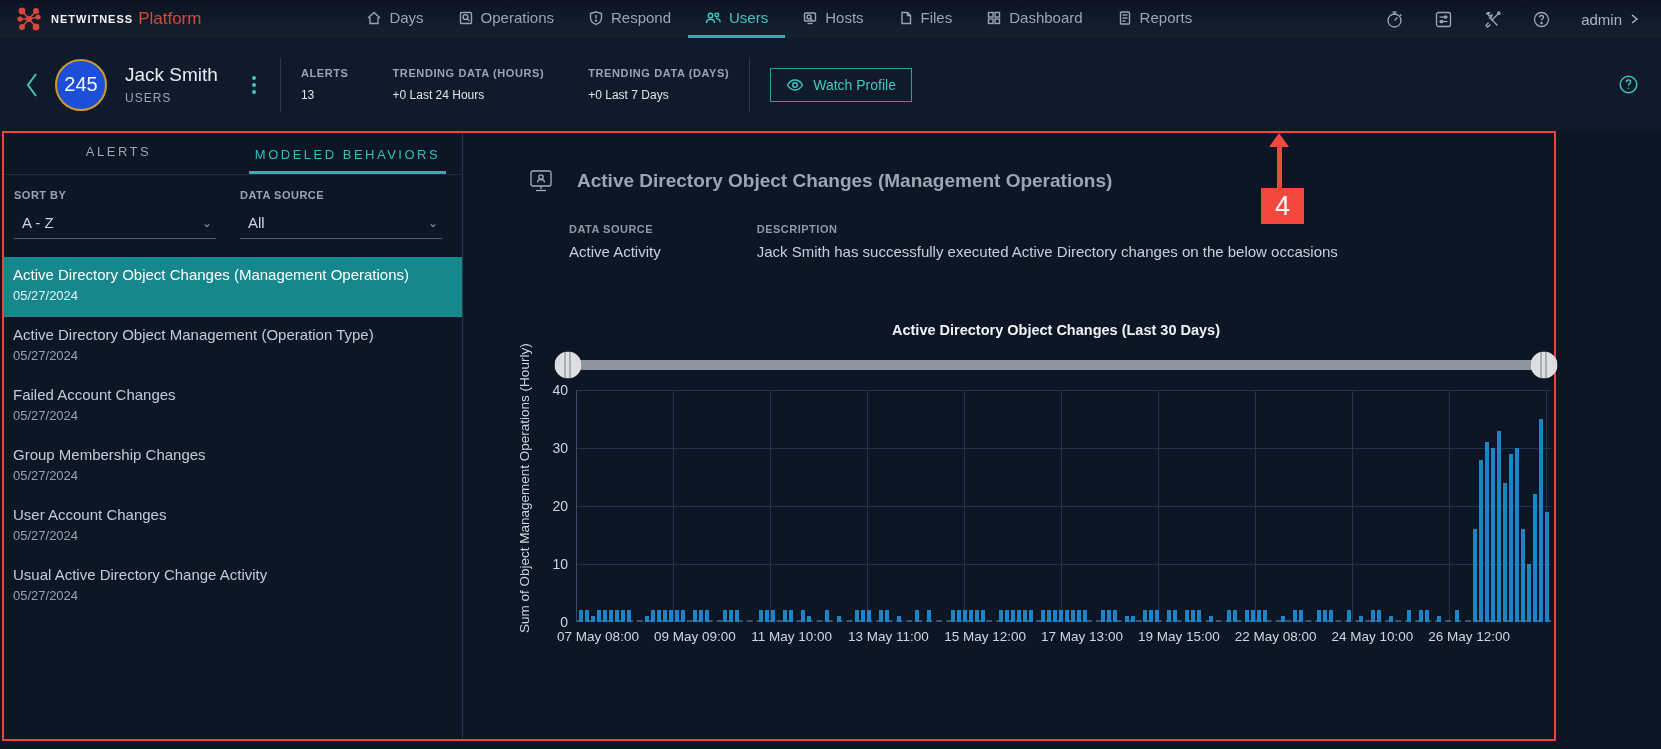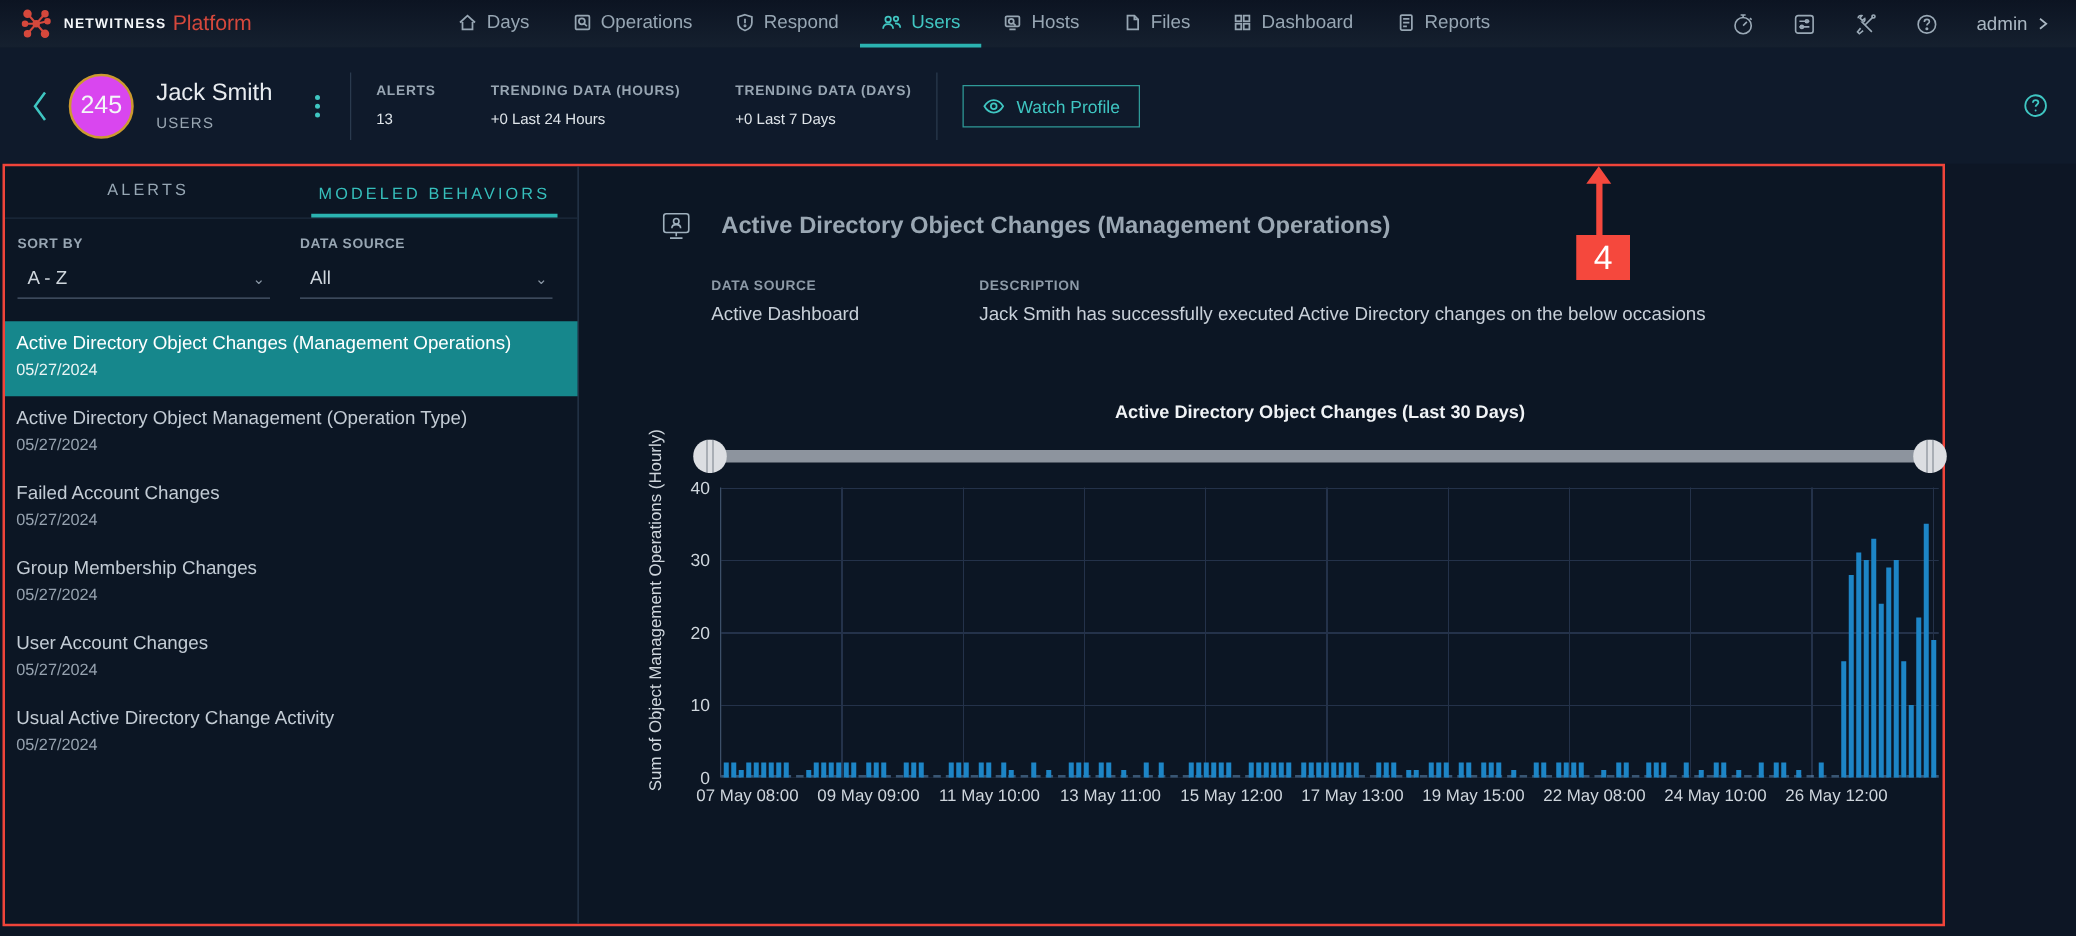--- a/index.html
+++ b/index.html
@@ -31,21 +31,21 @@
   .nav-icon-btn svg { stroke:currentColor; fill:none; stroke-width:1.3; }
   .nav-user { color:#aab7c2; font-size:15px; display:flex; align-items:center; gap:8px; cursor:pointer; }
 
   
   .subheader {
     height:93px; background:#0f1a2b; display:flex; align-items:center; padding-left:24px;
   }
   .back-btn { color:#3fc6c2; cursor:pointer; }
   .score-circle {
     width:52px; height:52px; border-radius:50%; border:2px solid #cc9a2e;
-    background:#d946ef; display:flex; align-items:center; justify-content:center;
+    background:#1d4ed8; display:flex; align-items:center; justify-content:center;
     color:#f4f6f8; font-size:20px; margin:0 18px 0 16px;
   }
   .who .who-name { font-size:19px; color:#e8ecf0; }
   .who .who-type { font-size:12px; color:#9aa7b3; letter-spacing:1px; margin-top:5px; }
   .kebab { margin-left:30px; display:flex; flex-direction:column; gap:3px; cursor:pointer; padding:4px; }
   .kebab i { width:4px; height:4px; border-radius:50%; background:#3fc6c2; }
   .vdivider { width:1px; height:54px; background:#2a3a4e; margin:0 20px; }
   .stats { display:flex; gap:44px; }
   .stat-label { font-size:11px; font-weight:bold; color:#98a6b3; letter-spacing:.6px; }
   .stat-value { font-size:12px; color:#dfe5ea; margin-top:9px; }
@@ -410,21 +410,21 @@
             <path d="M10.5 15.5 C10.5 13.6 12 12.7 14 12.7 C16 12.7 17.5 13.6 17.5 15.5"></path>
             <line x1="14" y1="19" x2="14" y2="22"></line>
             <line x1="9" y1="23.5" x2="19" y2="23.5"></line>
           </svg>
       </span>
       <h2 class="detail-title">Active Directory Object Changes (Management Operations)</h2>
     </div>
     <div class="detail-meta">
       <div>
         <div class="meta-label">DATA SOURCE</div>
-        <div class="meta-value">Active Dashboard</div>
+        <div class="meta-value">Active Activity</div>
       </div>
       <div>
         <div class="meta-label">DESCRIPTION</div>
         <div class="meta-value">Jack Smith has successfully executed Active Directory changes on the below occasions</div>
       </div>
     </div>
 
     <div class="chart-title">Active Directory Object Changes (Last 30 Days)</div>
     <div class="slider">
       <span class="slider-handle left"></span>

